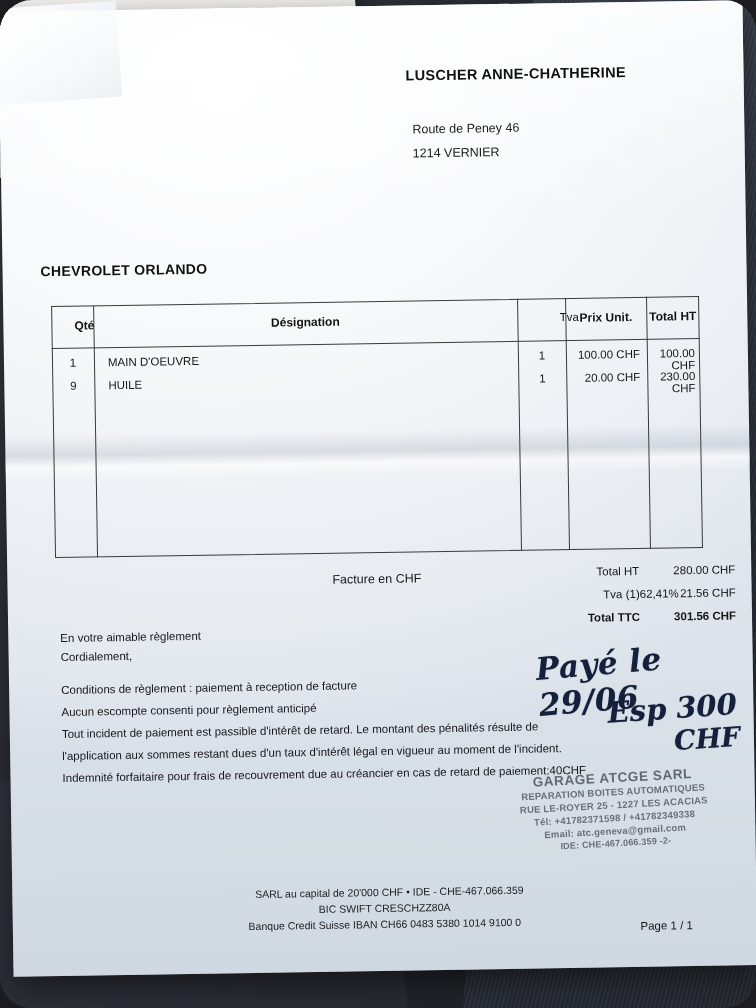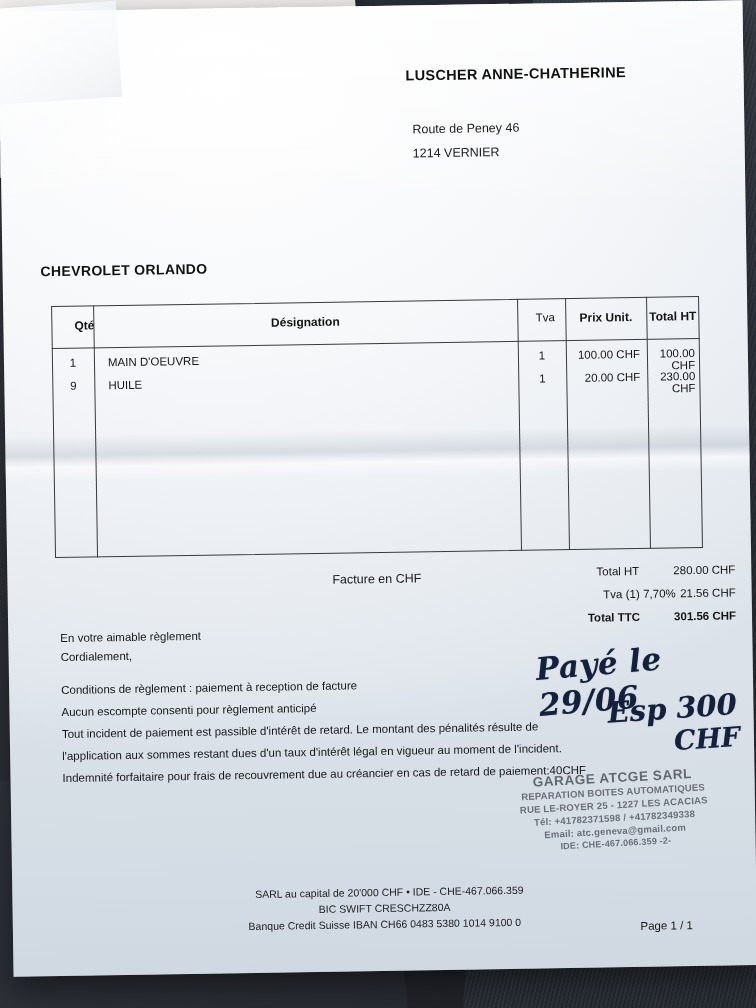--- a/index.html
+++ b/index.html
@@ -12,20 +12,21 @@
     height: 1008px;
     overflow: hidden;
     font-family: "Liberation Sans", sans-serif;
   }
   #scene {
     position: relative;
     width: 756px;
     height: 1008px;
     background: #2b2d33;
     overflow: hidden;
+    border-radius: 32px;
   }
   
   .bg-surface {
     position: absolute;
     inset: 0;
     background:
       linear-gradient(118deg, #3c4048 0%, #2e3138 28%, #23252b 60%, #1c1e23 100%);
   }
   .bg-denim {
     position: absolute;
@@ -183,21 +184,21 @@
   .th {
     position: absolute;
     top: 13px;
     font-size: 12px;
     font-weight: 700;
     color: #131313;
     text-align: center;
   }
   .th-qte  { left: 12px;   width: 42px; }
   .th-des  { left: 42px; width: 424px; }
-  .th-tva  { left: 470px; width: 48px; font-weight: 400; font-size: 11.5px; }
+  .th-tva  { left: 494px; width: 48px; font-weight: 400; font-size: 11.5px; }
   .th-pu   { left: 514px; width: 81px; }
   .th-tot  { left: 595px; width: 53px; }
 
   .row { position: absolute; left: 0; right: 0; height: 22px; font-size: 11.5px; color: #17171a; }
   .row .qty  { position: absolute; left: 0;    width: 42px;  text-align: center; }
   .row .des  { position: absolute; left: 56px; width: 400px; }
   .row .tva  { position: absolute; left: 466px; width: 48px; text-align: center; }
   .row .pu   { position: absolute; left: 514px; width: 74px; text-align: right; }
   .row .tot  { position: absolute; left: 588px; width: 55px; text-align: right; }
   .row-0 { top: 51px; }
@@ -381,21 +382,21 @@
       <div class="facture-chf">Facture en CHF</div>
 
       <div class="totals">
         <div class="trow">
           <span class="lbl">Total HT</span>
           <span class="pct"></span>
           <span class="val">280.00 CHF</span>
         </div>
         <div class="trow">
           <span class="lbl">Tva (1)</span>
-          <span class="pct">7,70%</span>
+          <span class="pct">62,41%</span>
           <span class="val">21.56 CHF</span>
         </div>
         <div class="trow bold">
           <span class="lbl">Total TTC</span>
           <span class="pct"></span>
           <span class="val">301.56 CHF</span>
         </div>
       </div>
 
       <div class="para p-reglement">

